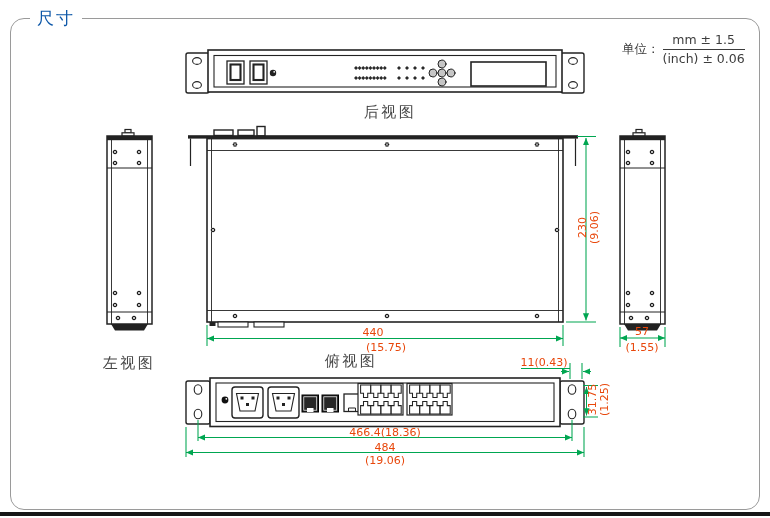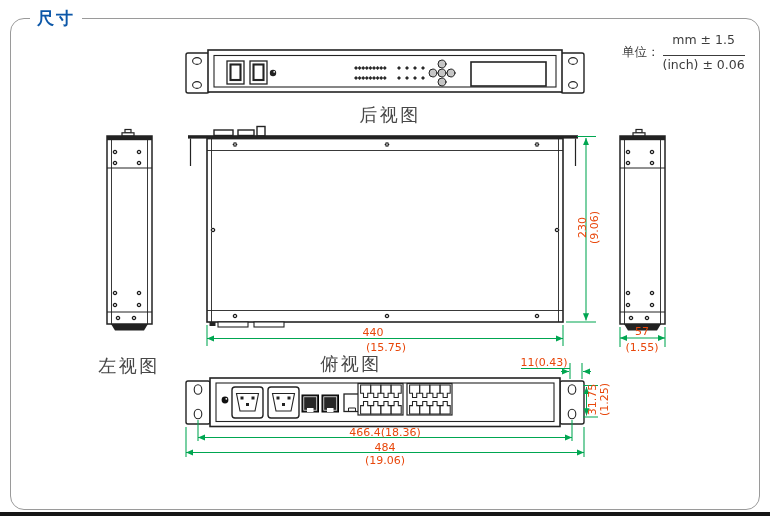--- a/index.html
+++ b/index.html
@@ -1,27 +1,27 @@
 <!DOCTYPE html>
 <html><head>
 <meta charset="utf-8">
 <style>
   html,body { margin:0; padding:0; background:#fff; }
   .canvas { position:relative; width:770px; height:518px; background:#fff; overflow:hidden;
             font-family:"DejaVu Sans","Liberation Sans",sans-serif; }
   .frame { position:absolute; left:10px; top:18px; width:748px; height:490px;
            border:1.4px solid #9a9a9a; border-radius:14px; }
   .page-title { position:absolute; left:30px; top:7px; padding:0 7px; background:#fff;
-                color:#0c57a8; font-size:17px; font-weight:bold; letter-spacing:2px; }
+                color:#0c57a8; font-size:17px; font-weight:normal; letter-spacing:2px; }
   .unit-note { position:absolute; left:622px; top:32px; display:flex; align-items:center;
                color:#3c3c3c; font-size:12.5px; }
   .frac { display:inline-block; text-align:center; margin-left:3px; }
-  .frac-top { display:block; border-bottom:1.4px solid #3c3c3c; padding:0 4px 8px; }
+  .frac-top { display:block; border-bottom:1.4px solid #3c3c3c; padding:0 4px 2px; }
   .frac-bottom { display:block; padding-top:1px; }
-  .vlabel { position:absolute; font-size:18px; color:#474747; text-align:center; letter-spacing:2.5px; }
+  .vlabel { position:absolute; font-size:15px; color:#474747; text-align:center; letter-spacing:2.5px; }
   .dim { position:absolute; font-size:11px; line-height:11px; height:11px; color:#e8470b; text-align:center; }
   .dim.rot { transform:rotate(-90deg); }
   .art { position:absolute; left:0; top:0; }
   .bottom-rule { position:absolute; left:0; top:512px; width:770px; height:3.5px; background:#161616; }
   svg .ink { stroke:#232323; fill:#fff; }
   svg .dimline { stroke:#00a651; stroke-width:1.05; fill:none; }
 </style>
 </head>
 <body>
 

